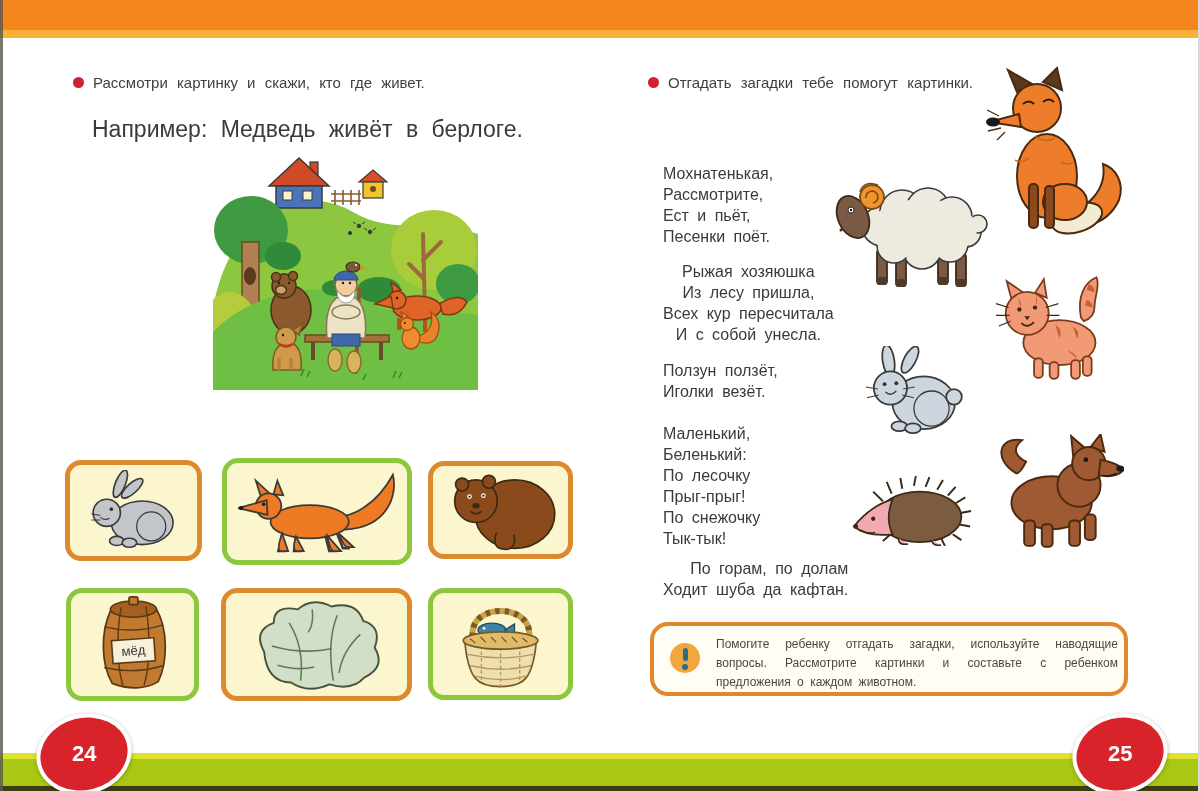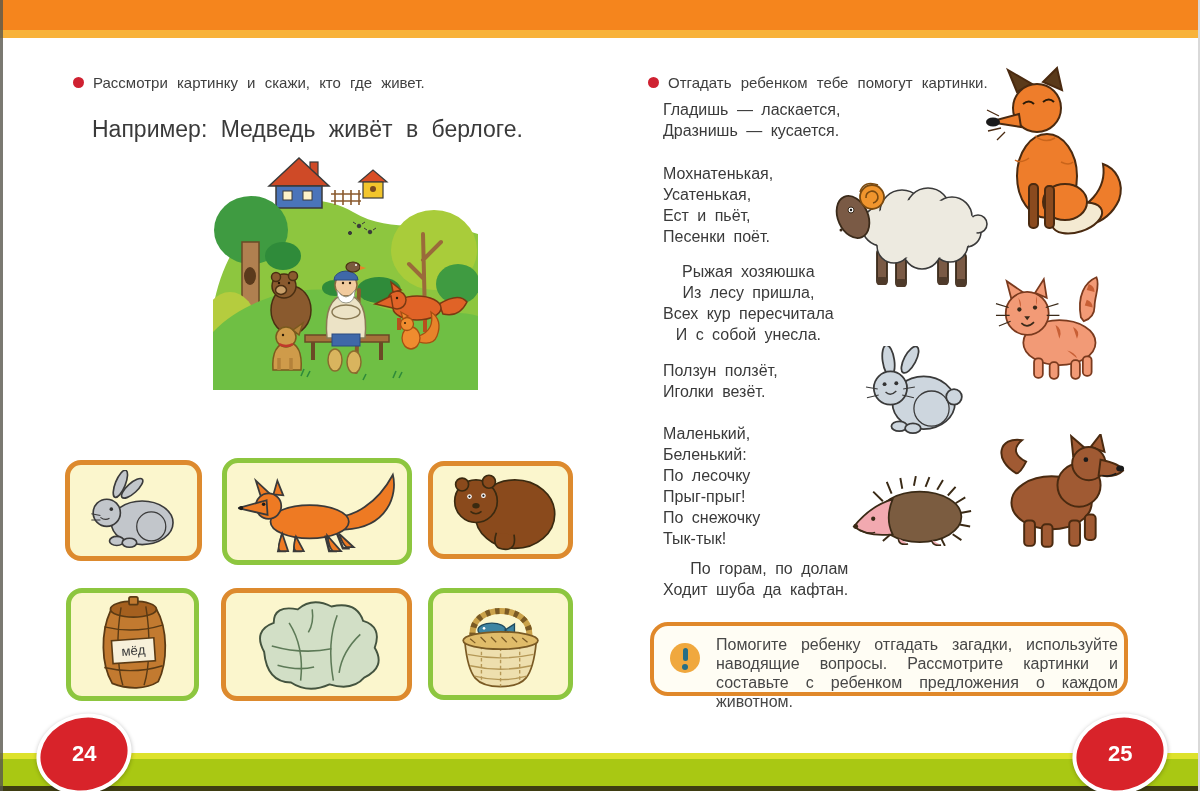--- a/index.html
+++ b/index.html
@@ -39,21 +39,21 @@
   .card5{left:221px;top:588px;width:191px;height:113px;}
   .card6{left:428px;top:588px;width:145px;height:112px;}
 
   
   .note{position:absolute;left:650px;top:622px;width:478px;height:74px;box-sizing:border-box;
         border:4px solid #e0882a;border-radius:18px;background:#fffdf4;}
   .note-icon{position:absolute;left:16px;top:17px;width:30px;height:30px;border-radius:50%;
              background:#f0a83e;}
   .note-icon .bar{position:absolute;left:12.5px;top:5px;width:5px;height:13px;border-radius:3px;background:#276e86;}
   .note-icon .dot{position:absolute;left:12px;top:21px;width:6px;height:6px;border-radius:50%;background:#276e86;}
-  .note-text{position:absolute;left:62px;top:9px;width:402px;font-size:16px;line-height:19px;
+  .note-text{position:absolute;left:62px;top:9px;width:402px;font-size:12px;line-height:19px;
              word-spacing:3px;color:#474747;text-align:justify;}
 
   
   .badge{position:absolute;width:88px;height:72px;background:#d8232a;border:4px solid #fff;
          border-radius:50%;display:flex;align-items:center;justify-content:center;
          box-shadow:0 1px 4px rgba(0,0,0,.25);}
   .badge span{color:#fff;font-weight:bold;font-size:22px;transform:rotate(14deg);}
   .badge-left{left:36px;top:714px;transform:rotate(-14deg);}
   .badge-right{left:1072px;top:714px;transform:rotate(-14deg);}
 
@@ -273,27 +273,25 @@
       <ellipse cx="57" cy="52" rx="43" ry="10" fill="#e0bc6a" stroke="#7a5a24" stroke-width="2"></ellipse>
       <path d="M22,50 l6,5 M34,48 l6,6 M46,48 l6,6 M58,48 l6,6 M70,48 l6,6 M82,49 l6,5" stroke="#7a5a24" stroke-width="1.4"></path>
     </svg>
   </div>
 
   <div class="badge badge-left">
     <span>24</span>
   </div>
 
   <div class="task" style="left:648px;top:70px;width:470px;">
-    <span class="bullet"></span><span class="txt">Отгадать ребенком тебе помогут картинки.</span>
-  </div>
-
-  <div class="riddle" style="top:99px;">Гладишь — ласкается,
-Дразнишь — кусается.</div>
+    <span class="bullet"></span><span class="txt">Отгадать загадки тебе помогут картинки.</span>
+  </div>
+
   <div class="riddle" style="top:163px;">Мохнатенькая,
-Усатенькая,
+Рассмотрите,
 Ест и пьёт,
 Песенки поёт.</div>
   <div class="riddle" style="top:261px;text-align:center;">Рыжая хозяюшка
 Из лесу пришла,
 Всех кур пересчитала
 И с собой унесла.</div>
   <div class="riddle" style="top:423px;">Маленький,
 Беленький:
 По лесочку
 Прыг-прыг!

